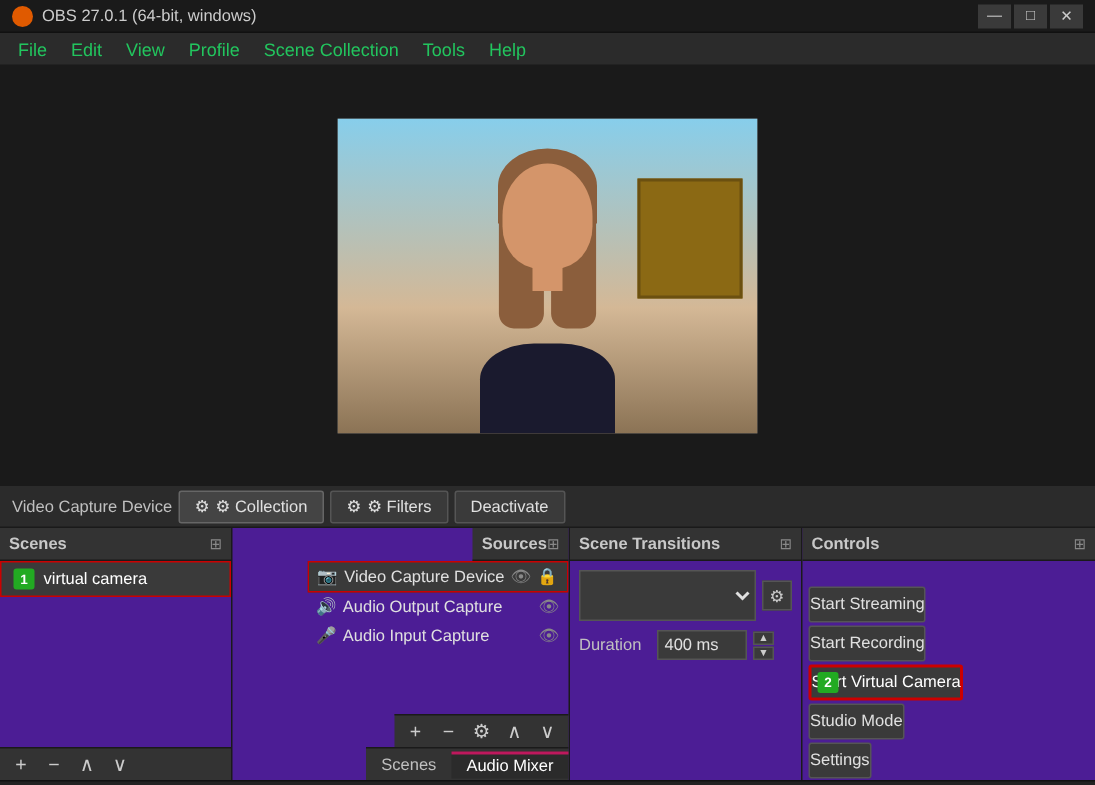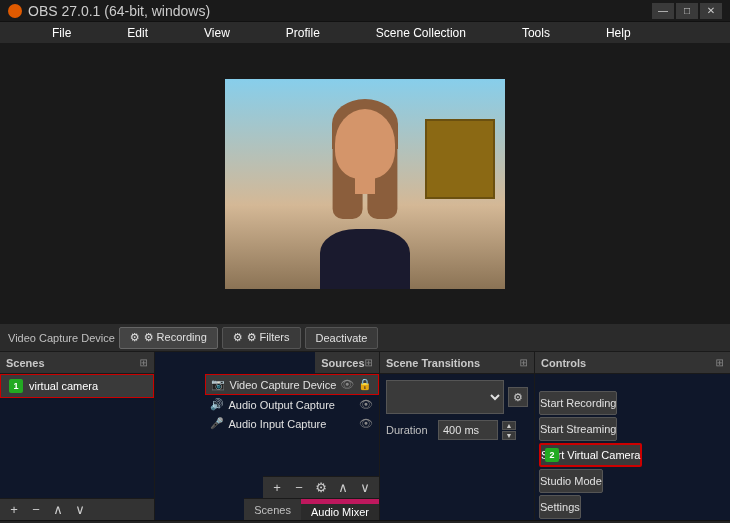--- a/index.html
+++ b/index.html
@@ -21,21 +21,21 @@
       display: flex;
       align-items: center;
       justify-content: space-between;
       padding: 0 8px;
       border-bottom: 1px solid #111;
     }
     #title-bar .title-left {
       display: flex;
       align-items: center;
       gap: 6px;
-      font-size: 14px;
+      font-size: 11px;
       color: #ccc;
       text-align: center;
     }
     #title-bar .title-icon {
       width: 14px;
       height: 14px;
       background: #e05a00;
       border-radius: 50%;
       display: inline-block;
     }
@@ -61,24 +61,23 @@
       height: 22px;
       background: #2b2b2b;
       display: flex;
       align-items: center;
       padding: 0 4px;
       border-bottom: 1px solid #1a1a1a;
     }
     .menu-item {
       padding: 2px 8px;
       font-size: 12px;
-      color: #ffffff;
+      color: #22c55e;
       cursor: pointer;
       border-radius: 2px;
-      margin-left: 40px;
     }
 
     
     #preview-area {
       background: #1a1a1a;
       height: 280px;
       display: flex;
       align-items: center;
       justify-content: center;
       position: relative;
@@ -191,21 +190,21 @@
       align-items: center;
       gap: 4px;
       border-radius: 2px;
     }
     .source-btn.active { background: #444; border-color: #666; }
 
     
     #main-panels {
       display: flex;
       height: 168px;
-      background: #0f172a;
+      background: #4c1d95;
     }
 
     
     #scenes-panel {
       width: 155px;
       border-right: 1px solid #1a1a1a;
       display: flex;
       flex-direction: column;
     }
     
@@ -447,21 +446,21 @@
       border-top: 1px solid #1a1a1a;
     }
     .bottom-tab {
       padding: 2px 10px;
       font-size: 11px;
       cursor: pointer;
       color: #c0c0c0;
     }
     .bottom-tab.active {
       background: #2b2b2b;
-      border-top: 5px solid #be185d;
+      border-top: 2px solid #be185d;
       color: #fff;
     }
 
     
     .scenes-toolbar {
       height: 22px;
       background: #333;
       display: flex;
       align-items: center;
       padding: 0 4px;
@@ -514,21 +513,21 @@
     <div class="hair-long"></div>
     <div class="hair-long-right"></div>
     <div class="face-circle"></div>
     <div class="neck"></div>
     <div class="body-shape"></div>
   </div>
 </div>
 
 <div id="source-bar">
   <span class="source-label">Video Capture Device</span>
-  <button class="source-btn active">⚙ <span>⚙ Recording</span></button>
+  <button class="source-btn active">⚙ <span>⚙ Collection</span></button>
   <button class="source-btn">⚙ <span>⚙ Filters</span></button>
   <button class="source-btn">
       <span>Deactivate</span>
     </button>
 </div>
 
 <div id="main-panels">
 
   <div id="scenes-panel">
     <div class="panel-header">
@@ -607,22 +606,22 @@
       </div>
     </div>
   </div>
 
   <div id="controls-panel">
     <div class="panel-header">
       <span class="panel-header-title">Controls</span>
       <span class="panel-header-icon">⊞</span>
     </div>
     <div class="panel-content">
+      <button class="controls-btn">Start Streaming</button>
       <button class="controls-btn">Start Recording</button>
-      <button class="controls-btn">Start Streaming</button>
       <button class="controls-btn virtual-camera">
         <span class="controls-btn-badge">2</span>
         <span>Start Virtual Camera</span>
       </button>
       <button class="controls-btn">Studio Mode</button>
       <button class="controls-btn">Settings</button>
       <button class="controls-btn">Exit</button>
     </div>
   </div>
 

